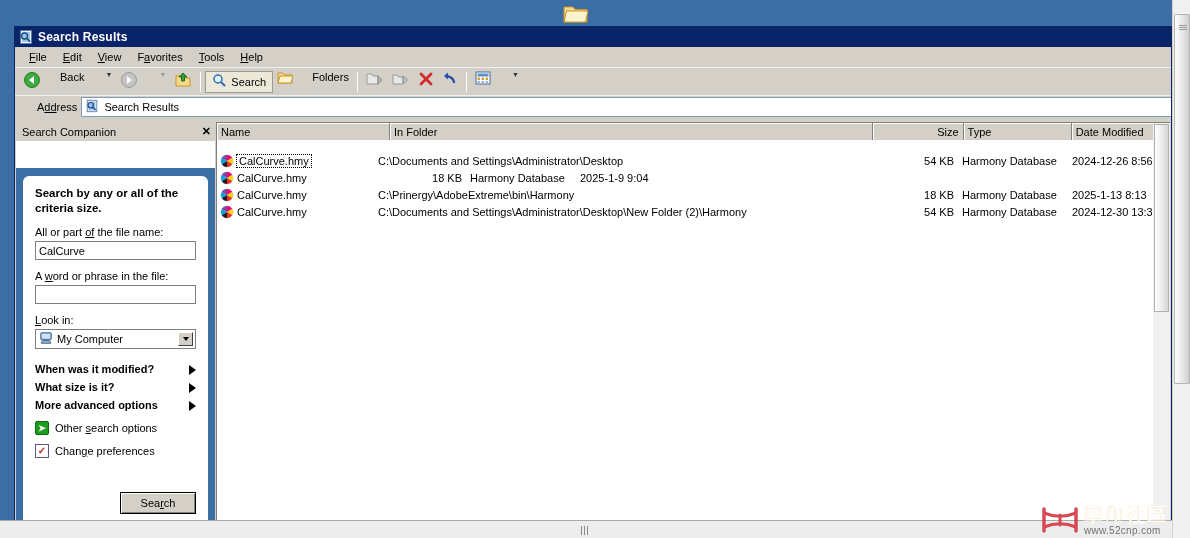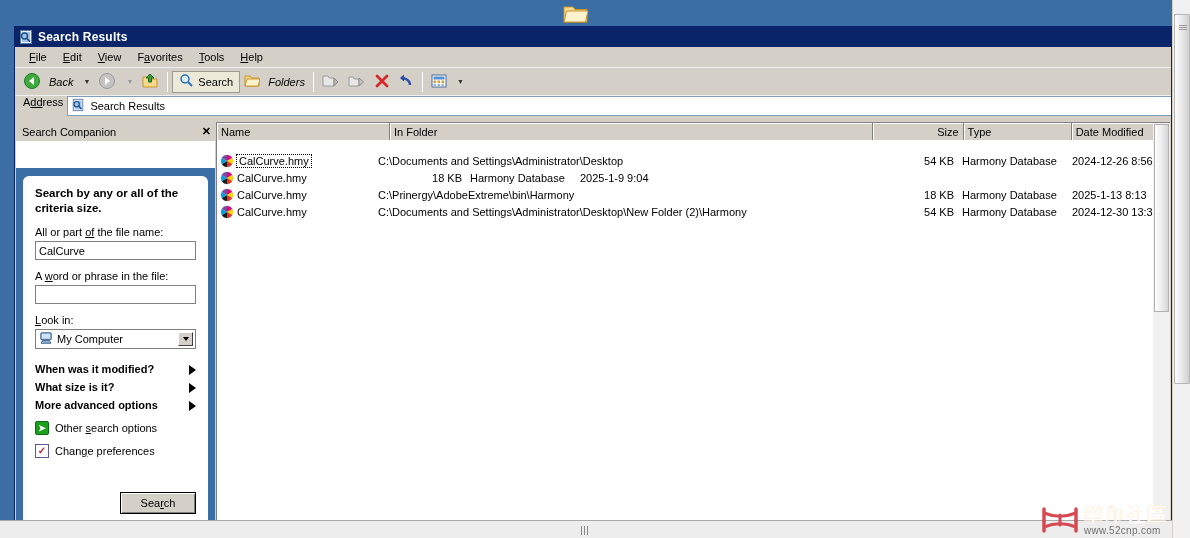--- a/index.html
+++ b/index.html
@@ -64,37 +64,37 @@
   }
   .menu-item u { text-decoration: underline; }
 
   
   .toolbar {
     height: 28px; background: #d4d0c8;
     display: flex; align-items: center; padding: 0 4px;
     border-top: 1px solid #efefef;
   }
   .tb-btn {
-    display: flex; align-items: center; height: 22px; padding: 0 4px;
-    font-size: 11px; color: #000; cursor: default; gap: 8px; font-style: italic;
+    display: flex; height: 22px; padding: 0 4px;
+    font-size: 11px; color: #000; cursor: default; gap: 19px;
   }
   .tb-btn.disabled { color: #808080; }
   .tb-sep { width: 1px; height: 20px; background: #a0a0a0; margin: 0 4px;
             border-right: 1px solid #fff; }
   .tb-arrow { font-size: 7px; color: #333; margin-left: 2px; }
   .tb-arrow.dis { color: #9a9a9a; }
   .tb-search-box {
     display: flex; align-items: center; gap: 4px; height: 22px; padding: 0 6px;
     border: 1px solid #9c9a94; background: #ece9d8;
   }
 
   
   .addressbar {
-    height: 22px; background: #d4d0c8; display: flex; 
-    padding-left: 8px; border-top: 1px solid #efefef;
+    height: 22px; background: #d4d0c8; display: flex; align-items: center;
+    padding-left: 22px; border-top: 1px solid #efefef;
   }
   .addr-label { font-size: 11px; margin-right: 4px; }
   .addr-field {
     flex: 1; height: 20px; background: #fff; border: 1px solid #7f9db9;
     border-right: none; display: flex; align-items: center; padding-left: 3px; gap: 5px;
     margin-right: 0;
   }
   .addr-text { font-size: 11px; color: #000; }
 
   

